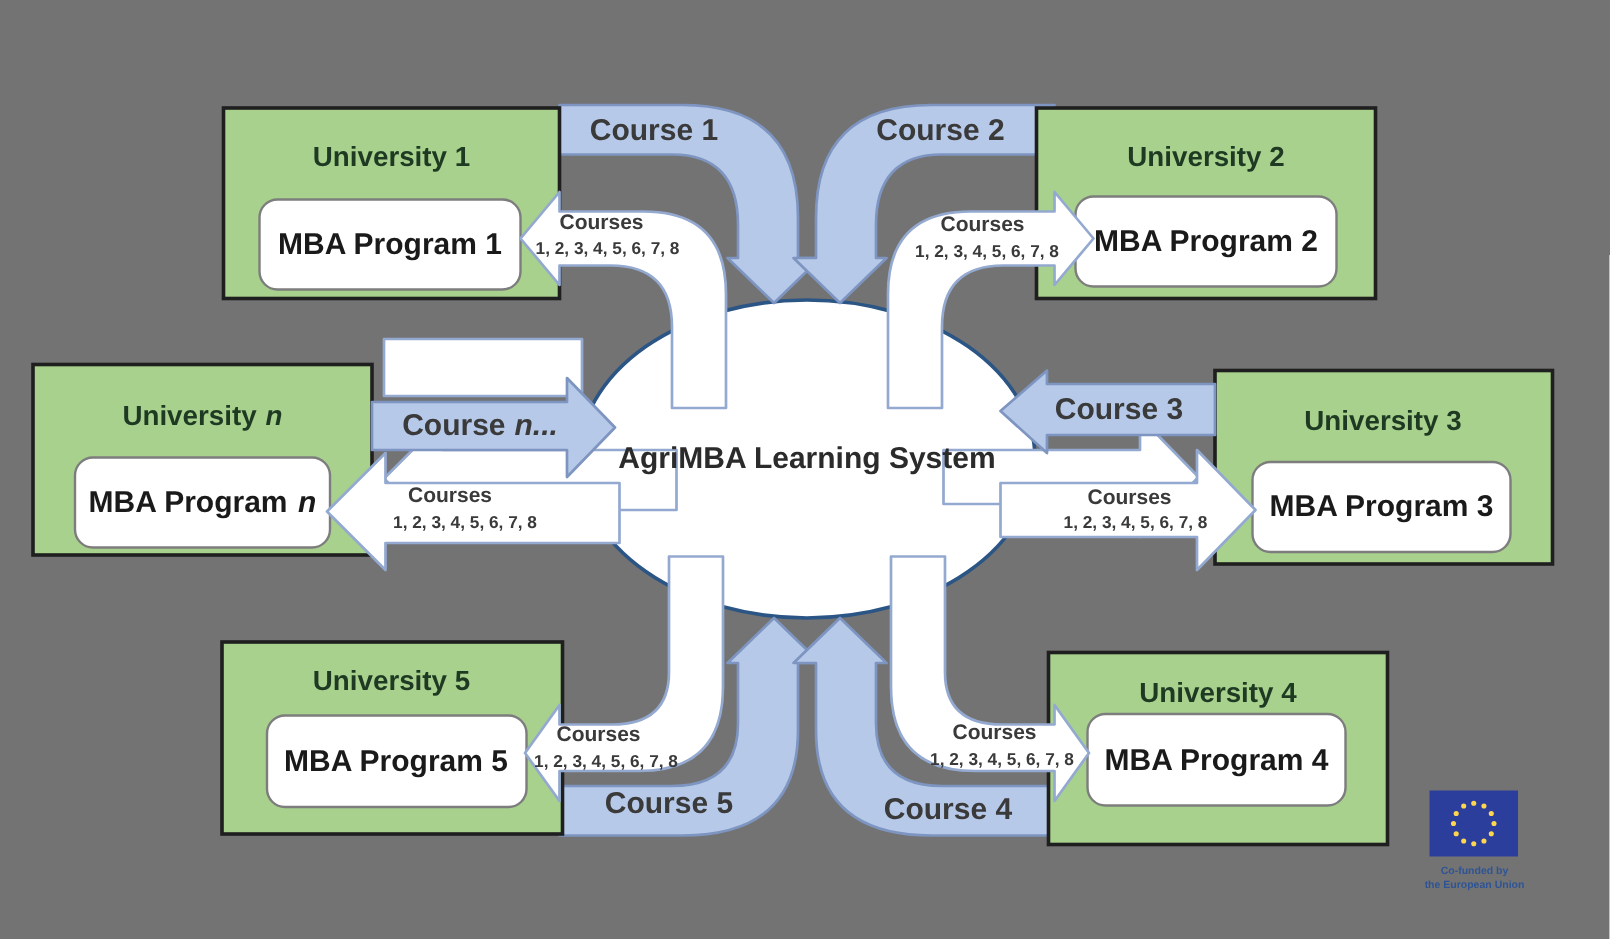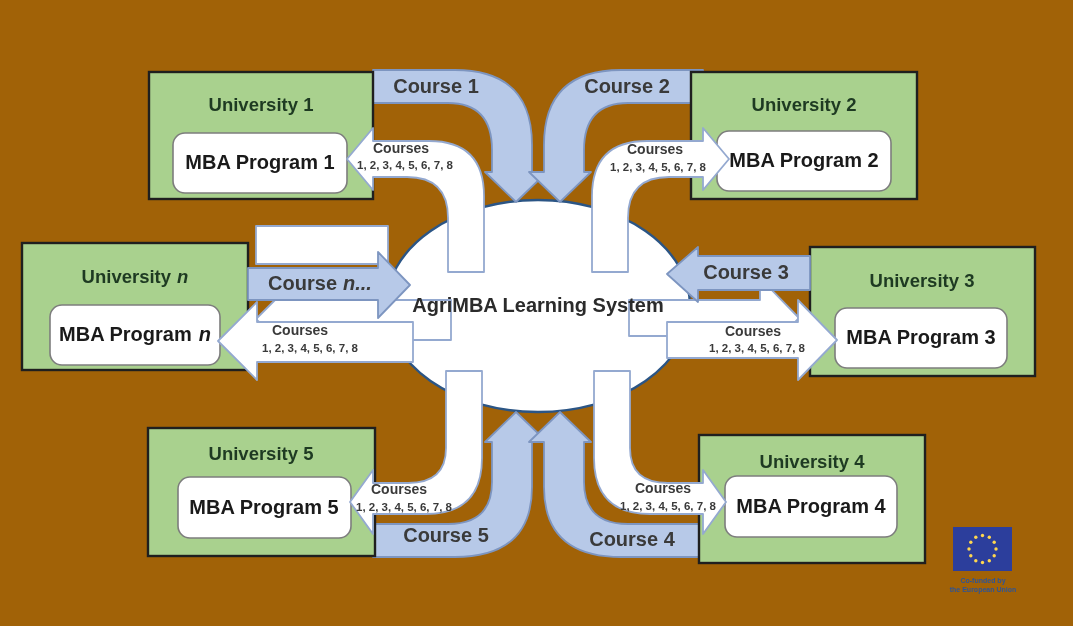--- a/index.html
+++ b/index.html
@@ -1,16 +1,16 @@
 <!DOCTYPE html>
 <html style="--green-fill: #a9d18e; --box-border: #1f1f1f; --mba-border: #7d7d7d; --blue-fill: #b7c9e8; --blue-stroke: #7d95c0; --white-arrow-stroke: #94a9d0; --ellipse-stroke: #2b5585; --title-text: #2b2b2b; --uni-text: #1e3a22; --course-text: #3a3a3a; --eu-flag-blue: #2c3e9c; --eu-star: #ffd74f; --eu-text: #2e5496;"><head>
 <meta charset="utf-8">
 <style>
   html,body{margin:0;padding:0;background:#ffffff;}
-  .stage{position:relative;width:1073px;height:626px;background:#a16207;overflow:hidden;
+  .stage{position:relative;width:1073px;height:626px;background:#737373;overflow:hidden;
          font-family:"Liberation Sans",sans-serif;}
   svg{position:absolute;left:0;top:0;}
   .uni-box{fill:var(--green-fill);stroke:var(--box-border);stroke-width:2.4;}
   .mba-box{fill:#ffffff;stroke:var(--mba-border);stroke-width:1.6;}
   .blue-arrow{fill:var(--blue-fill);stroke:var(--blue-stroke);stroke-width:1.8;stroke-linejoin:round;}
   .white-arrow{fill:#ffffff;stroke:var(--white-arrow-stroke);stroke-width:1.8;stroke-linejoin:round;}
   .ellipse{fill:#ffffff;stroke:var(--ellipse-stroke);stroke-width:2.4;}
   text{font-family:"Liberation Sans",sans-serif;font-weight:bold;}
   .uni-title{font-size:18.5px;fill:var(--uni-text);}
   .mba-label{font-size:20px;fill:#1a1a1a;}

